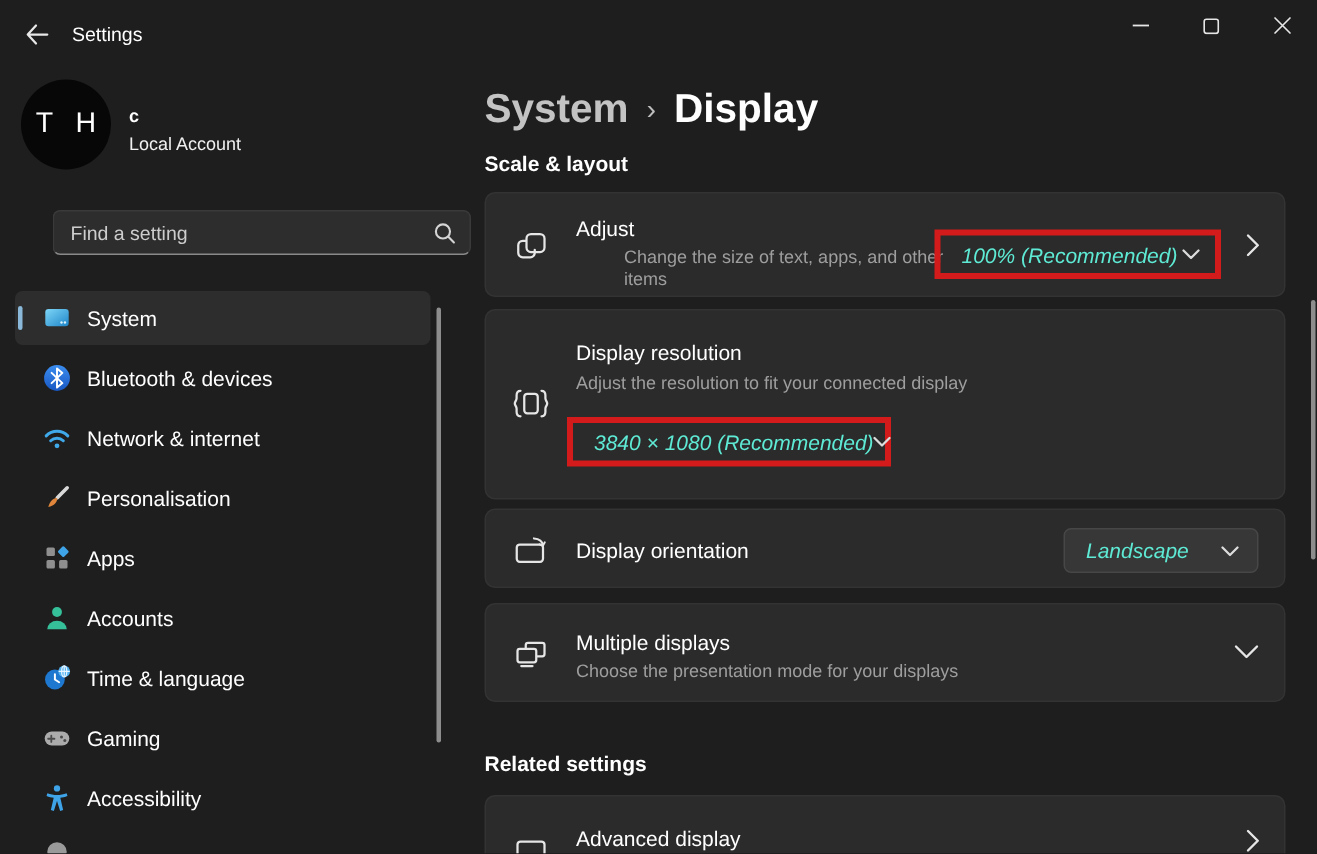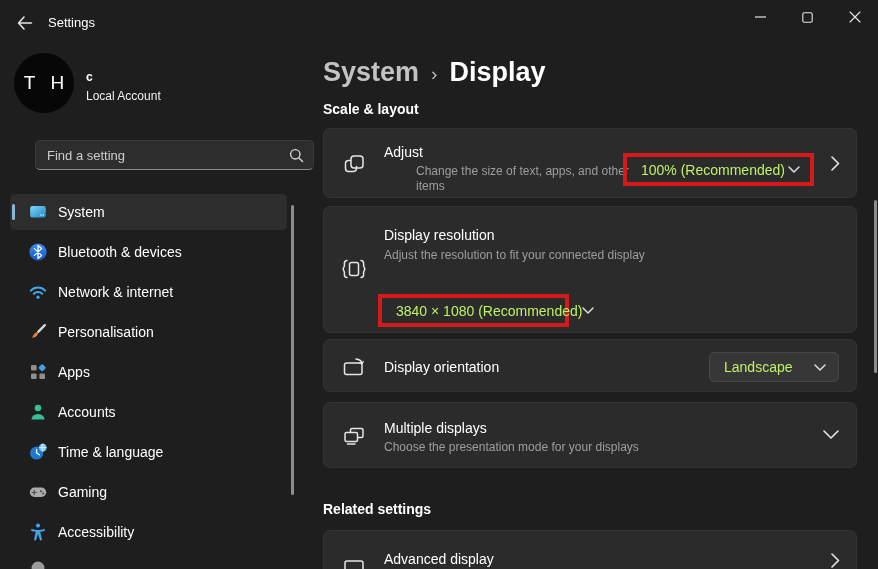--- a/index.html
+++ b/index.html
@@ -46,22 +46,22 @@
   .card-desc { position:absolute; left:60px; font-size:12px; color:#9e9e9e; line-height:15px; }
 
   #card-scale { top:128px; height:70px; }
   #card-resolution { top:206px; height:127px; }
   #card-orientation { top:339px; height:53px; }
   #card-multiple { top:402px; height:66px; }
   #card-advanced { top:530px; height:70px; }
 
   .hl-box { position:absolute; border:4px solid #d41b1b; display:flex; align-items:center; cursor:pointer; }
   #hl-scale { left:299px; top:24px; width:191px; height:33px; padding:0 10px 0 14px; }
-  #hl-resolution { left:54px; top:71px; width:191px; height:33px; padding:0 10px 0 14px;margin-top:16px; }
-  .dd-value { font-size:14px; color:#bef264; white-space:nowrap; }
+  #hl-resolution { left:54px; top:71px; width:216px; height:33px; padding:0 10px 0 14px; }
+  .dd-value { font-size:14px; color:#5eead4; white-space:nowrap;font-style:italic; }
   .dd-chev { margin-left:auto; display:flex; align-items:center; }
 
   .chev-right { position:absolute; right:16px; display:flex; align-items:center; cursor:pointer; }
   .chev-down-lg { position:absolute; right:17px; display:flex; align-items:center; cursor:pointer; }
 
   .dd-button { position:absolute; right:17px; top:12px; width:130px; height:30px; background:#373737; border:1px solid #474747; border-radius:5px; display:flex; align-items:center; padding:0 12px 0 14px; cursor:pointer; }
   .dd-button .dd-value { font-size:14px; }
 
   .main-scroll { position:absolute; left:874px; top:200px; width:3px; height:173px; background:#8d8d8d; border-radius:2px; }
 

